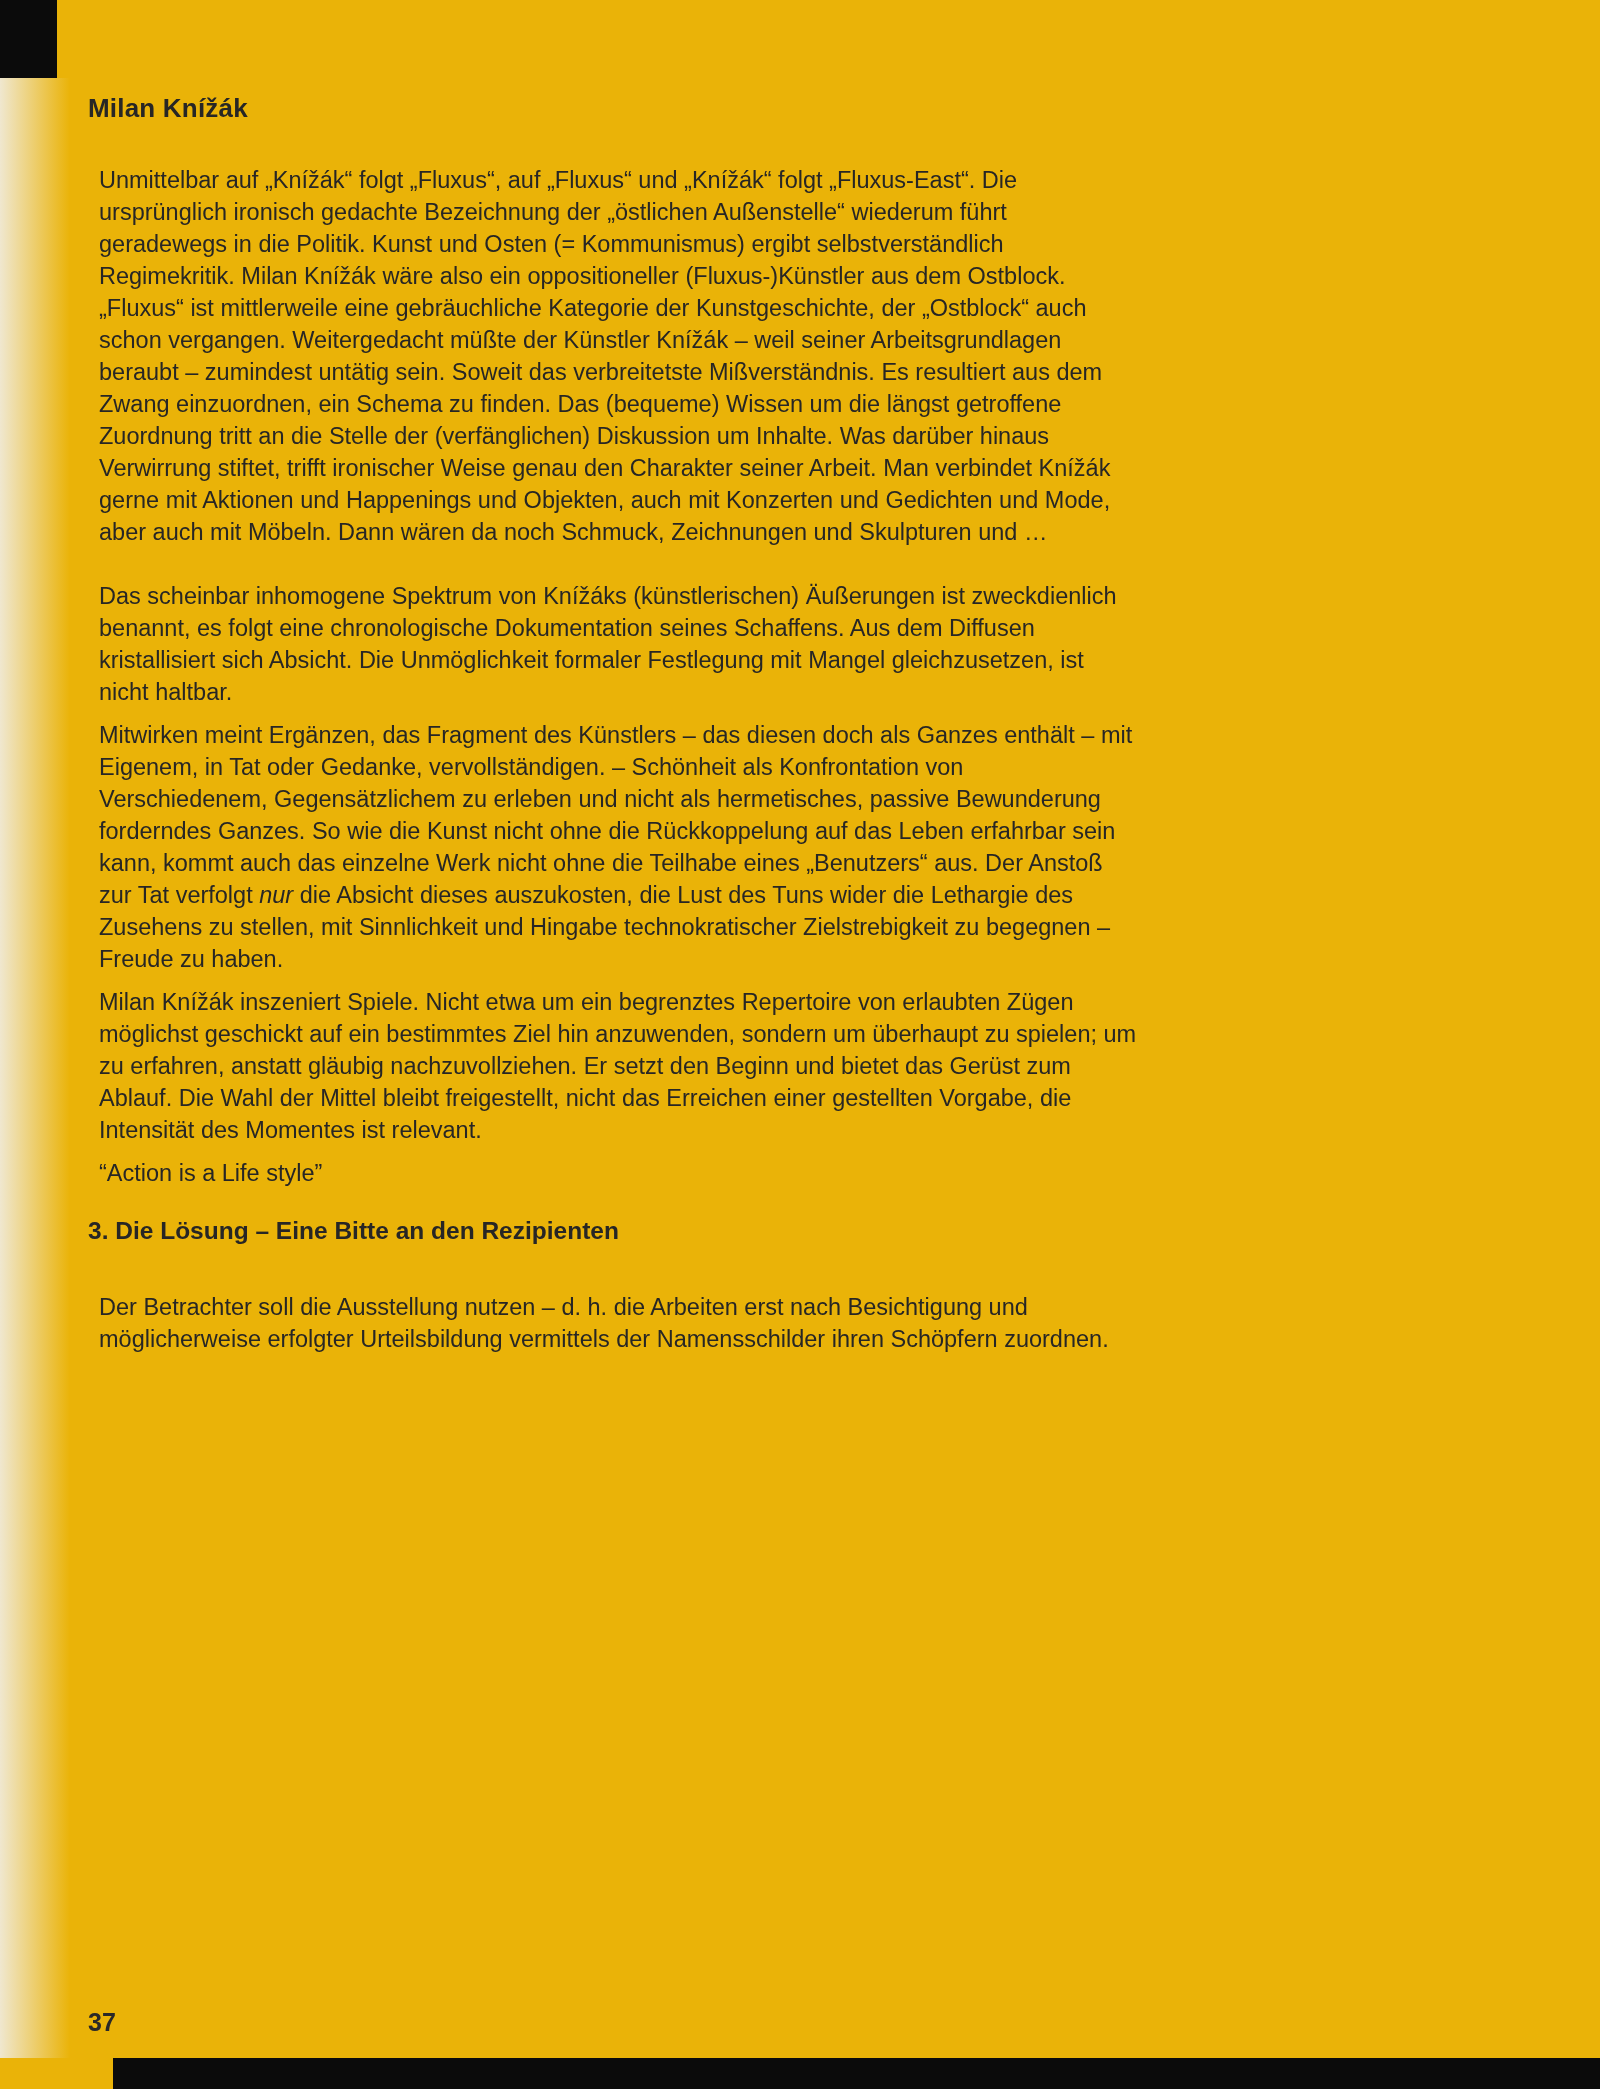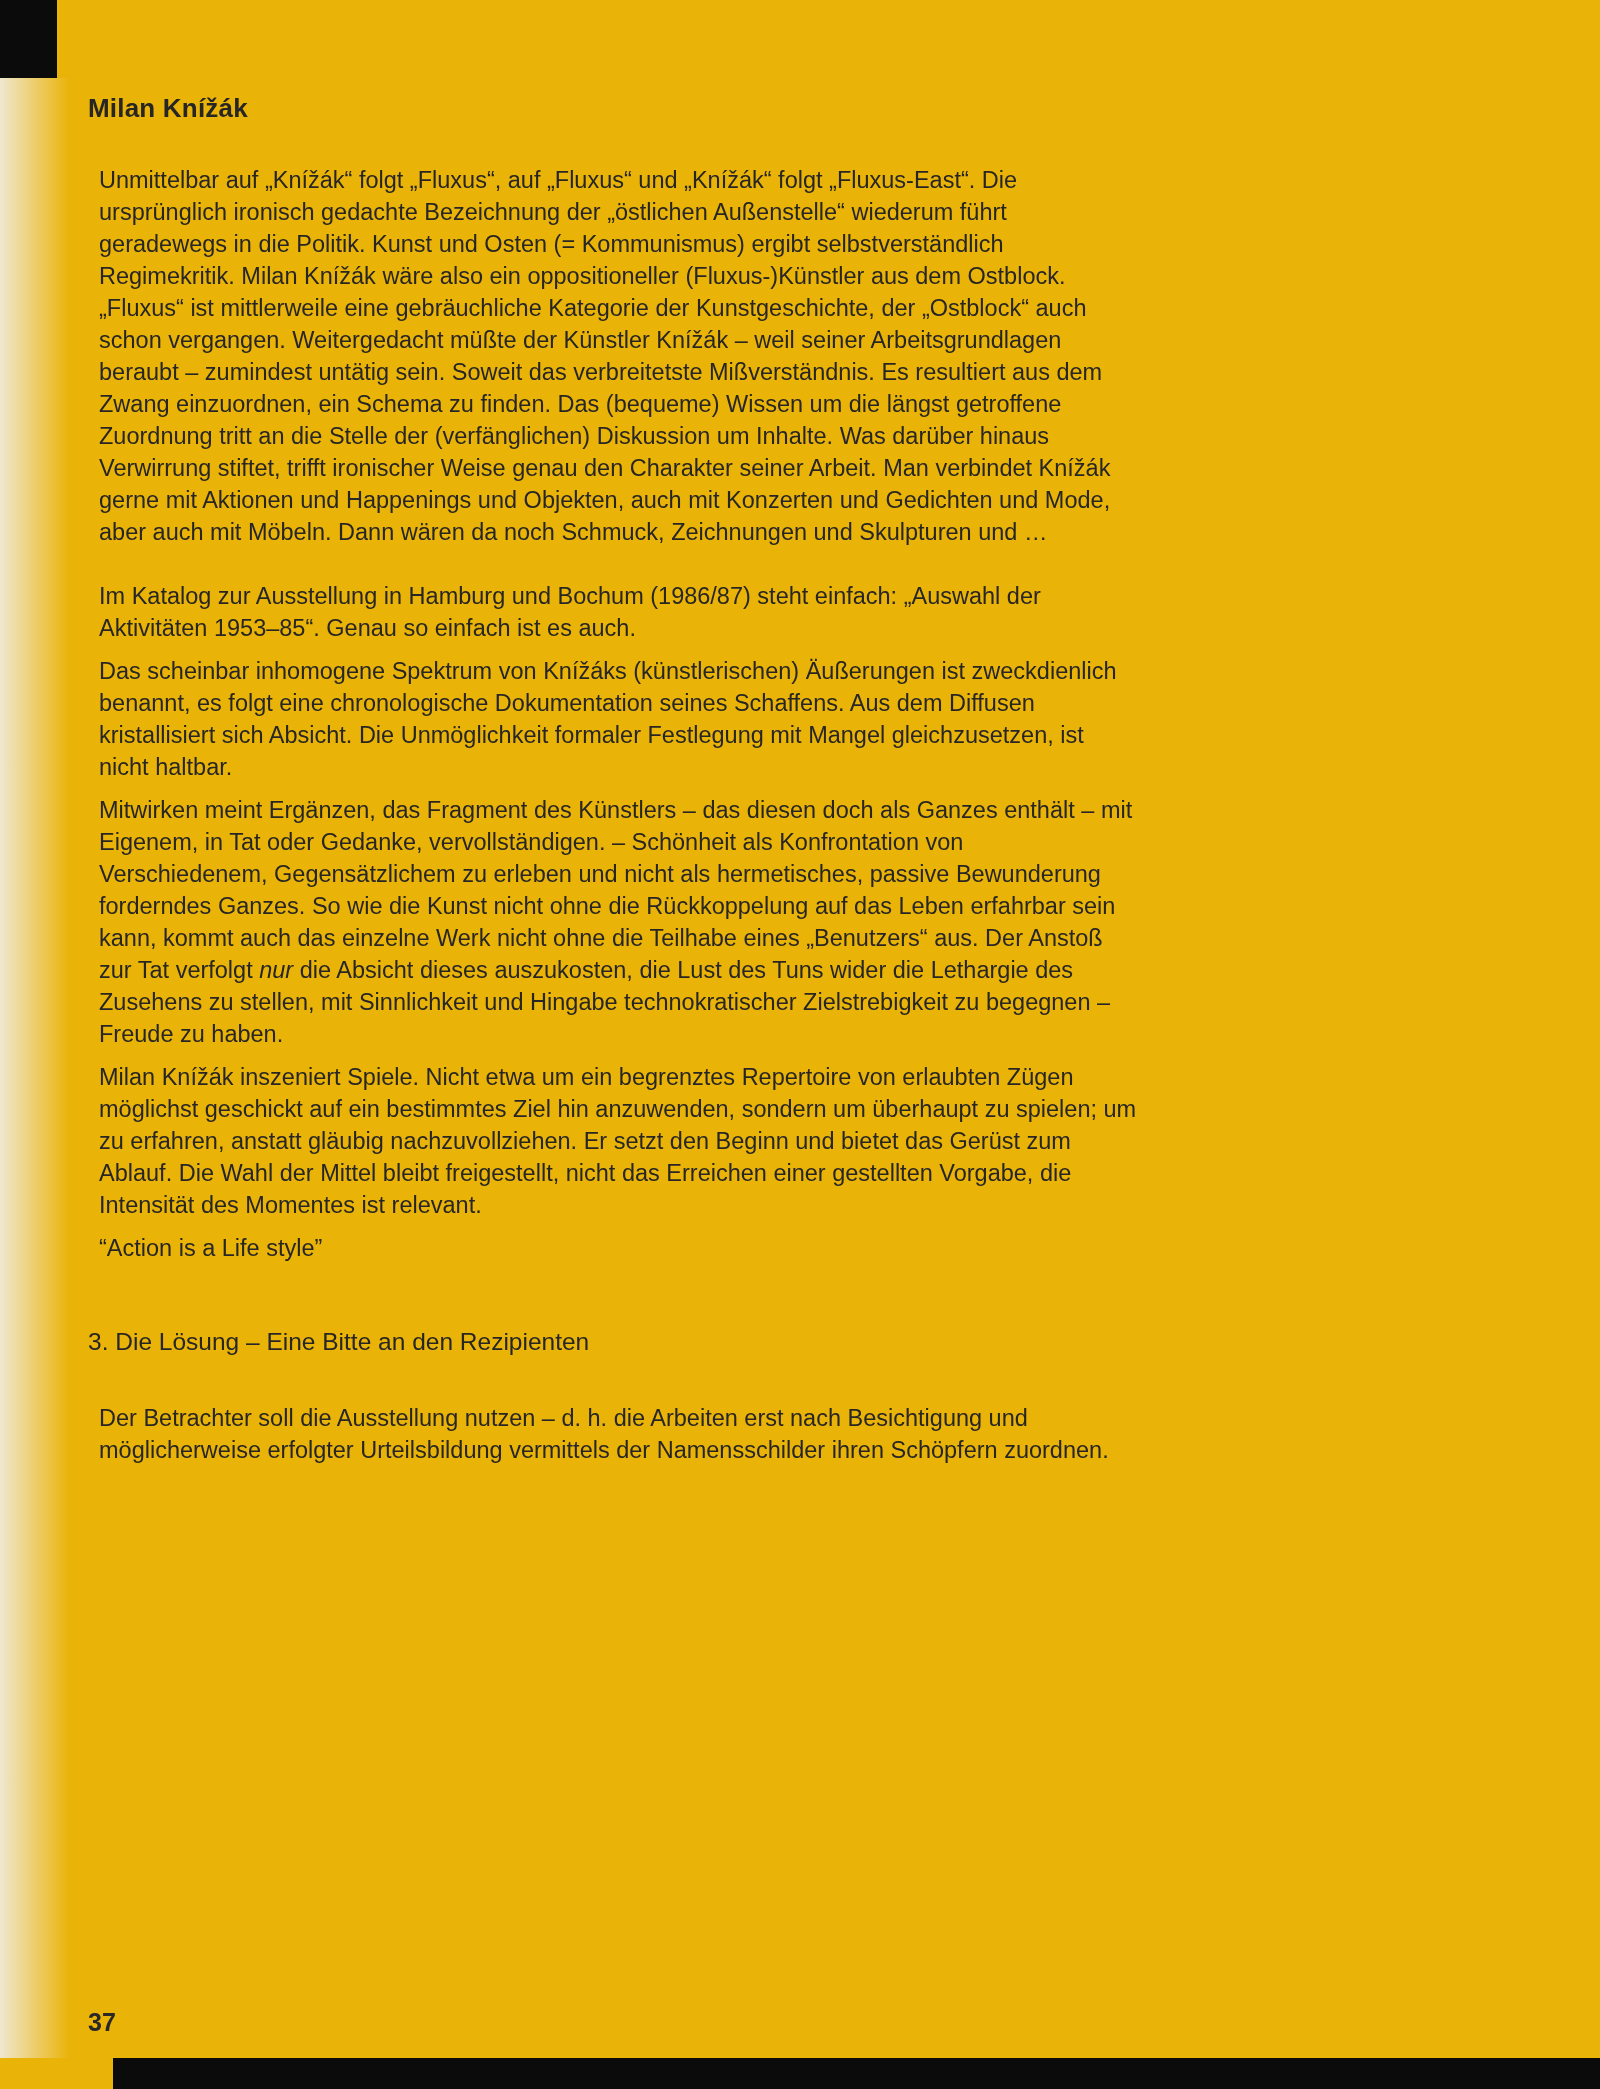--- a/index.html
+++ b/index.html
@@ -54,22 +54,22 @@
   }
   p.para {
     margin: 11px;
   }
   p.gap {
     margin-bottom: 32px;
   }
   h2.subheading {
     font-size: 24.5px;
     line-height: 32px;
-    font-weight: normal;
-    margin: 62px 0 44px 0;
+    font-weight: bold;
+    margin: 26px 0 44px 0;
   }
   .italic {
   }
   em.inline-italic {
     font-style: italic;
   }
   .page-number {
     position: absolute;
     left: 88px;
     width: 1060px;
@@ -88,21 +88,20 @@
   <div class="bottom-black"></div>
   <div class="left-fade"></div>
 
   <div class="content">
 
     <h1 class="title">Milan Knížák</h1>
 
     <p class="para gap">Unmittelbar auf „Knížák“ folgt „Fluxus“, auf „Fluxus“ und „Knížák“ folgt „Fluxus-East“. Die ursprünglich ironisch gedachte Bezeichnung der „östlichen Außenstelle“ wiederum führt geradewegs in die Politik. Kunst und Osten (= Kommunismus) ergibt selbstverständlich Regimekritik. Milan Knížák wäre also ein oppositioneller (Fluxus-)Künstler aus dem Ostblock. „Fluxus“ ist mittlerweile eine gebräuchliche Kategorie der Kunstgeschichte, der „Ostblock“ auch schon vergangen. Weitergedacht müßte der Künstler Knížák – weil seiner Arbeitsgrundlagen beraubt – zumindest untätig sein. Soweit das verbreitetste Mißverständnis. Es resultiert aus dem Zwang einzuordnen, ein Schema zu finden. Das (bequeme) Wissen um die längst getroffene Zuordnung tritt an die Stelle der (verfänglichen) Diskussion um Inhalte. Was darüber hinaus Verwirrung stiftet, trifft ironischer Weise genau den Charakter seiner Arbeit. Man verbindet Knížák gerne mit Aktionen und Happenings und Objekten, auch mit Konzerten und Gedichten und Mode, aber auch mit Möbeln. Dann wären da noch Schmuck, Zeichnungen und Skulpturen und …</p>
 
 
-    <p class="para">Im Katalog zur Ausstellung in Hamburg und Bochum (1986/87) steht einfach: „Auswahl der Aktivitäten 1953–85“. Genau so einfach ist es auch.</p>
 
     <p class="para">Das scheinbar inhomogene Spektrum von Knížáks (künstlerischen) Äußerungen ist zweckdienlich benannt, es folgt eine chronologische Dokumentation seines Schaffens. Aus dem Diffusen kristallisiert sich Absicht. Die Unmöglichkeit formaler Festlegung mit Mangel gleichzusetzen, ist nicht haltbar.</p>
 
 
     <p class="para"><span>Mitwirken meint Ergänzen, das Fragment des Künstlers – das diesen doch als Ganzes enthält – mit Eigenem, in Tat oder Gedanke, vervollständigen. – Schönheit als Konfrontation von Verschiedenem, Gegensätzlichem zu erleben und nicht als hermetisches, passive Bewunderung forderndes Ganzes. So wie die Kunst nicht ohne die Rückkoppelung auf das Leben erfahrbar sein kann, kommt auch das einzelne Werk nicht ohne die Teilhabe eines „Benutzers“ aus. Der Anstoß zur Tat verfolgt </span><em class="inline-italic">nur</em><span> die Absicht dieses auszukosten, die Lust des Tuns wider die Lethargie des Zusehens zu stellen, mit Sinnlichkeit und Hingabe technokratischer Zielstrebigkeit zu begegnen – Freude zu haben.</span></p>
 
     <p class="para">Milan Knížák inszeniert Spiele. Nicht etwa um ein begrenztes Repertoire von erlaubten Zügen möglichst geschickt auf ein bestimmtes Ziel hin anzuwenden, sondern um überhaupt zu spielen; um zu erfahren, anstatt gläubig nachzuvollziehen. Er setzt den Beginn und bietet das Gerüst zum Ablauf. Die Wahl der Mittel bleibt freigestellt, nicht das Erreichen einer gestellten Vorgabe, die Intensität des Momentes ist relevant.</p>
 
     <p class="para italic">“Action is a Life style”</p>
 

